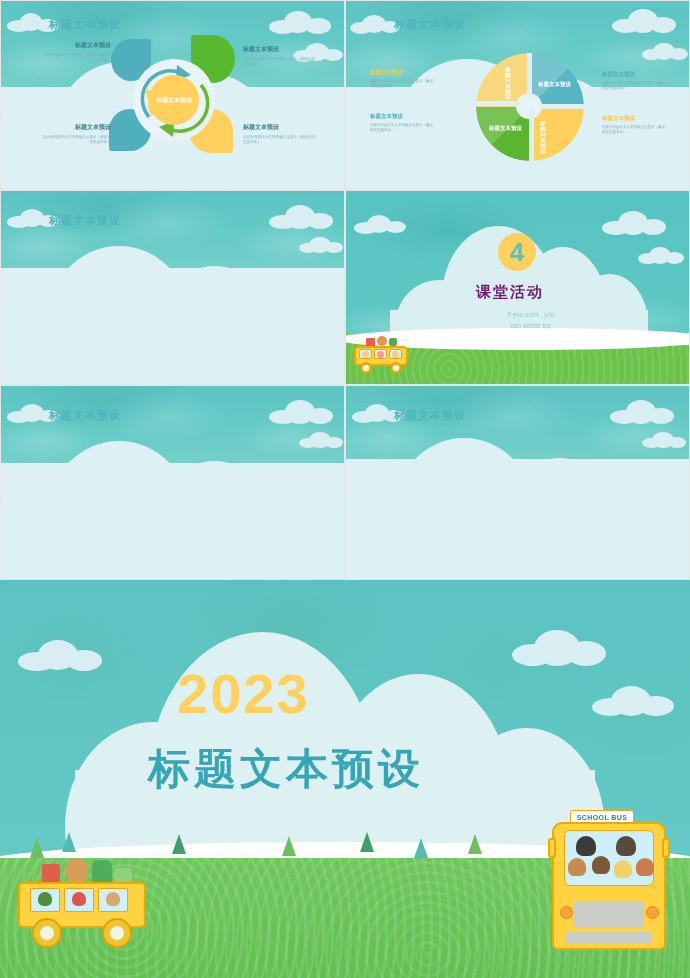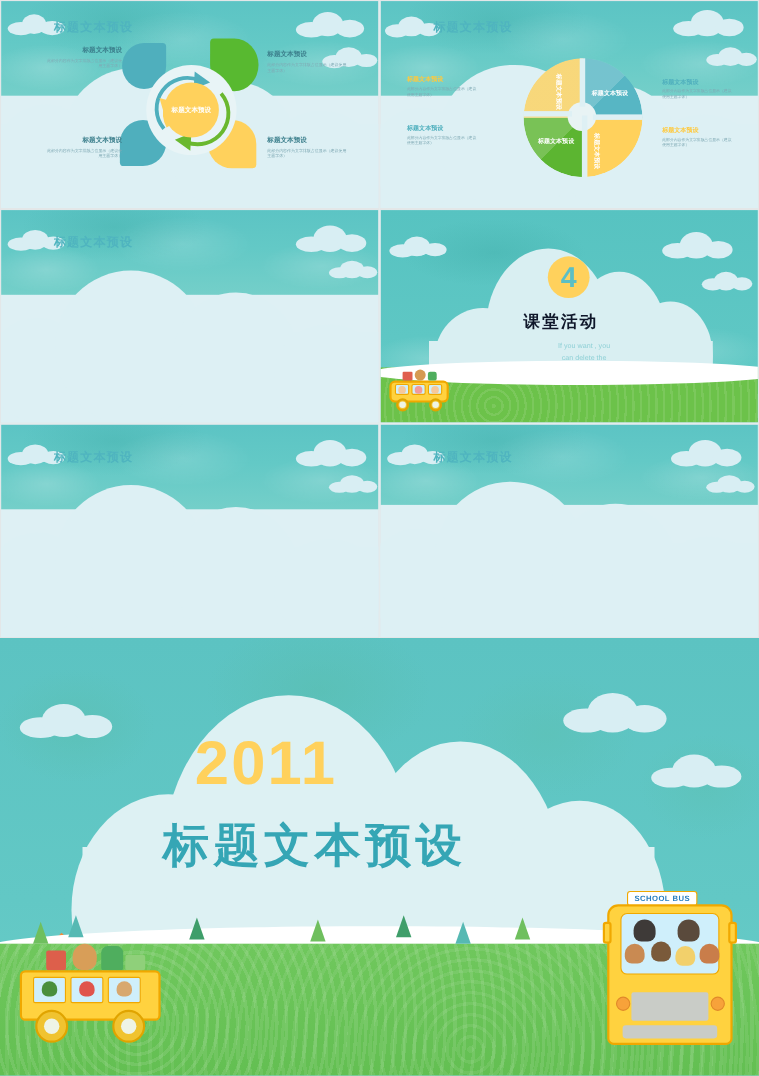--- a/index.html
+++ b/index.html
@@ -74,21 +74,21 @@
   
   #s3 { left:0; top:190px; width:345px; height:195px; }
 
   
   #s4 { left:345px; top:190px; width:345px; height:195px; }
   .numcircle {
     position:absolute; width:38px; height:38px; border-radius:50%; background:#ffd15c;
     display:flex; align-items:center; justify-content:center;
     color:#5bbfc6; font-size:26px; font-weight:bold; line-height:1;
   }
-  .sec-cn { position:absolute; color:#0f172a; font-size:15px; font-weight:bold; letter-spacing:2px; }
+  .sec-cn { position:absolute; color:#701a75; font-size:15px; font-weight:bold; letter-spacing:2px; }
   .sec-en { position:absolute; color:#8fd0d6; font-size:6.5px; line-height:1.7; text-align:center; width:90px; }
 
   
   #s5 { left:0; top:385px; width:345px; height:195px; }
 
   
   #s6 { left:345px; top:385px; width:345px; height:195px; }
 
   
   #s7 { left:0; top:580px; width:690px; height:398px; border:none; background:#6cc9c6; }
@@ -465,21 +465,21 @@
         <i style="left:0;top:14px;width:42px;height:22px;"></i>
           <i style="left:22px;top:0;width:46px;height:36px;"></i>
           <i style="left:54px;top:11px;width:40px;height:25px;"></i>
       </div>
       <div class="pcloud" style="left:592px;top:106px;width:82px;height:30px;">
         <i style="left:0;top:12px;width:36px;height:18px;"></i>
           <i style="left:19px;top:0;width:40px;height:30px;"></i>
           <i style="left:46px;top:10px;width:36px;height:20px;"></i>
       </div>
 
-      <div class="year" style="left:177px;top:86px;">2011</div>
+      <div class="year" style="left:177px;top:86px;">2023</div>
       <div class="thanks" style="left:148px;top:168px;">标题文本预设</div>
 
       <div class="cityband" style="left:0;bottom:108px;width:100%;">
         <div class="house" style="left:52px;bottom:6px;width:16px;height:10px;"></div>
         <div class="roof" style="left:50px;bottom:16px;"></div>
         <div class="house" style="left:214px;bottom:4px;width:14px;height:9px;"></div>
         <div class="roof" style="left:213px;bottom:13px;"></div>
         <div class="house" style="left:440px;bottom:5px;width:15px;height:10px;"></div>
         <div class="roof" style="left:438px;bottom:15px;"></div>
         <div class="house" style="left:498px;bottom:5px;width:15px;height:10px;"></div>

